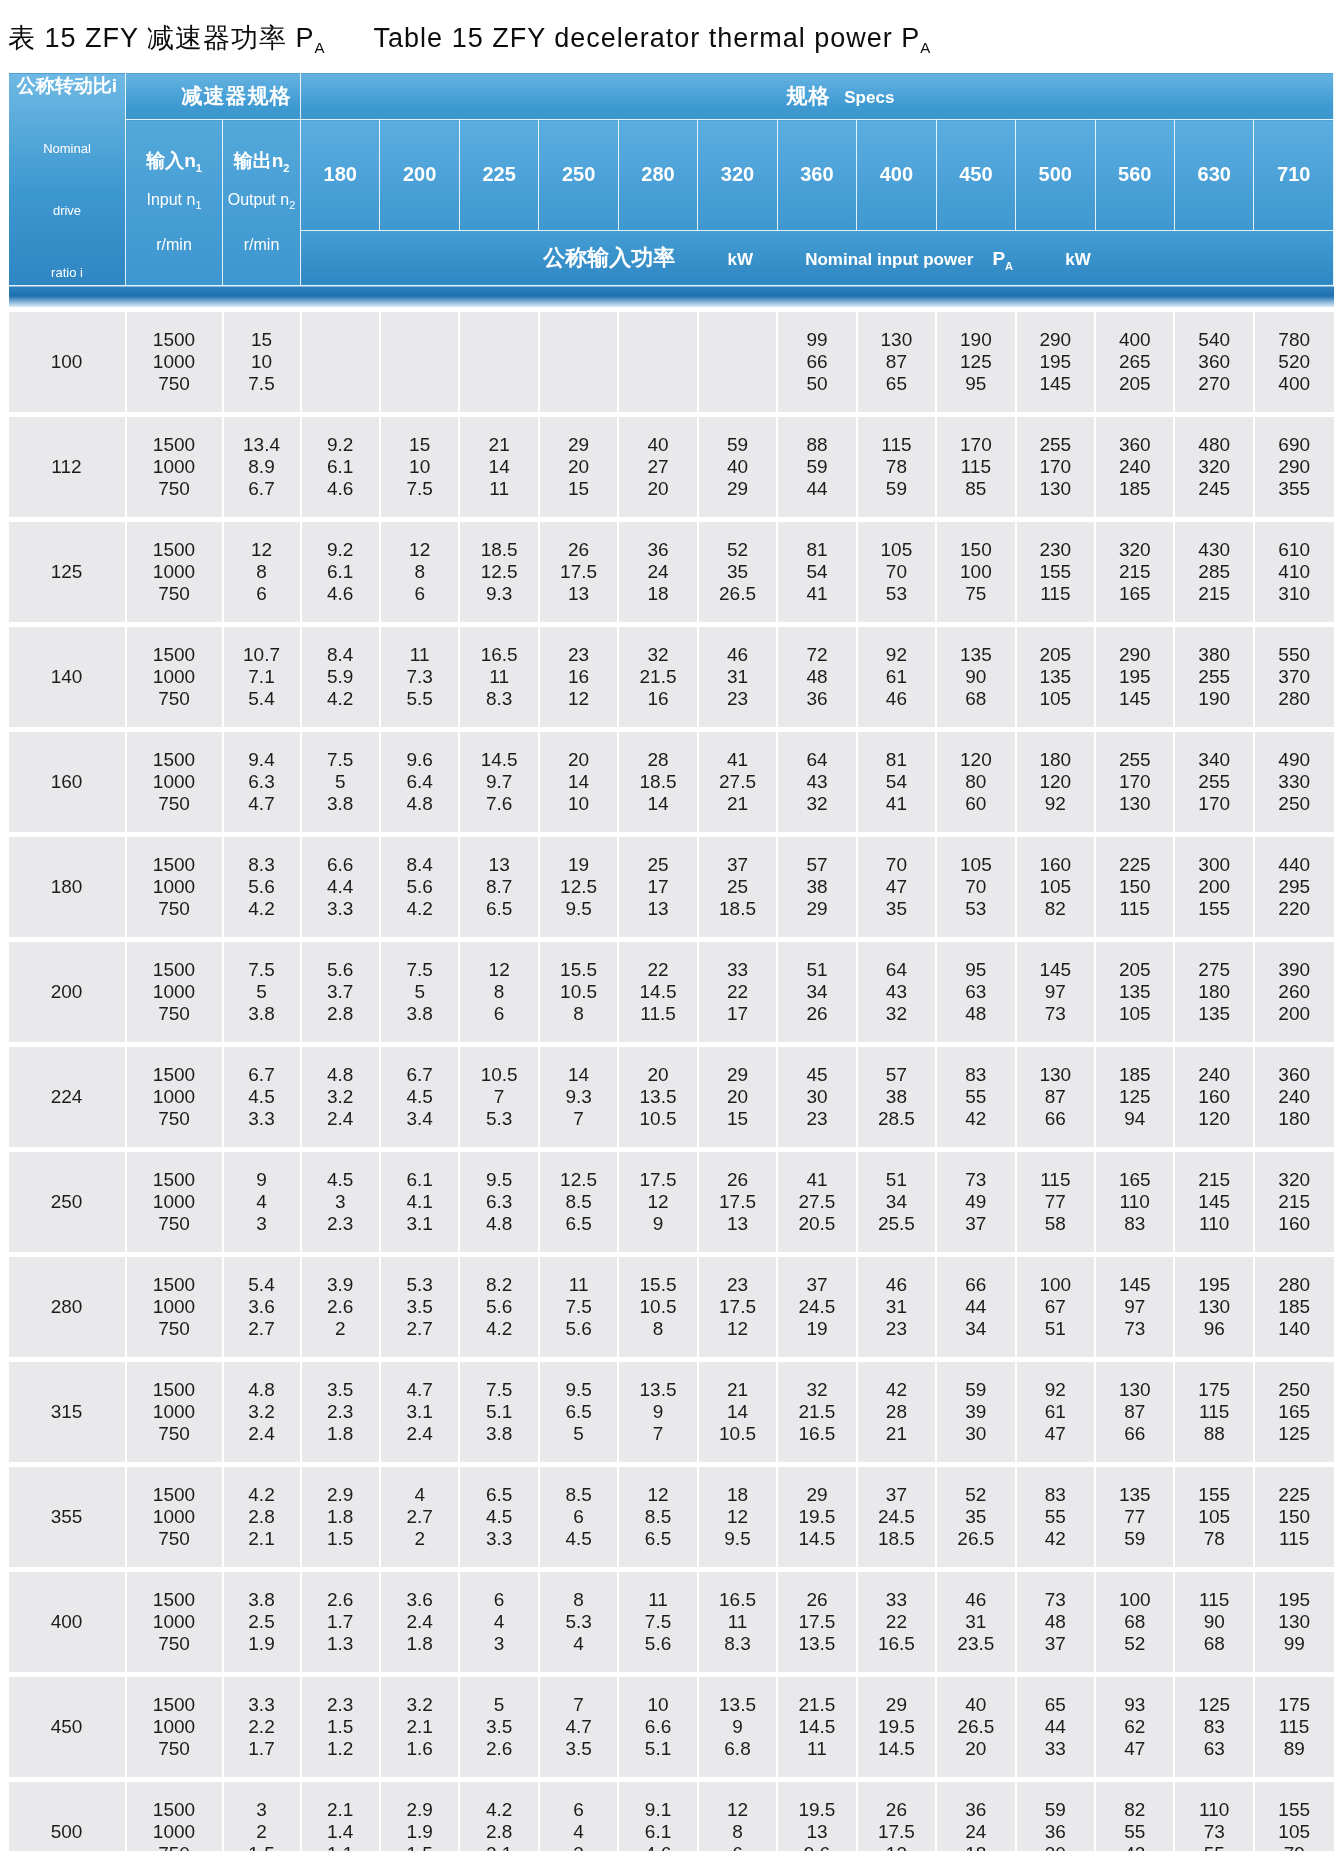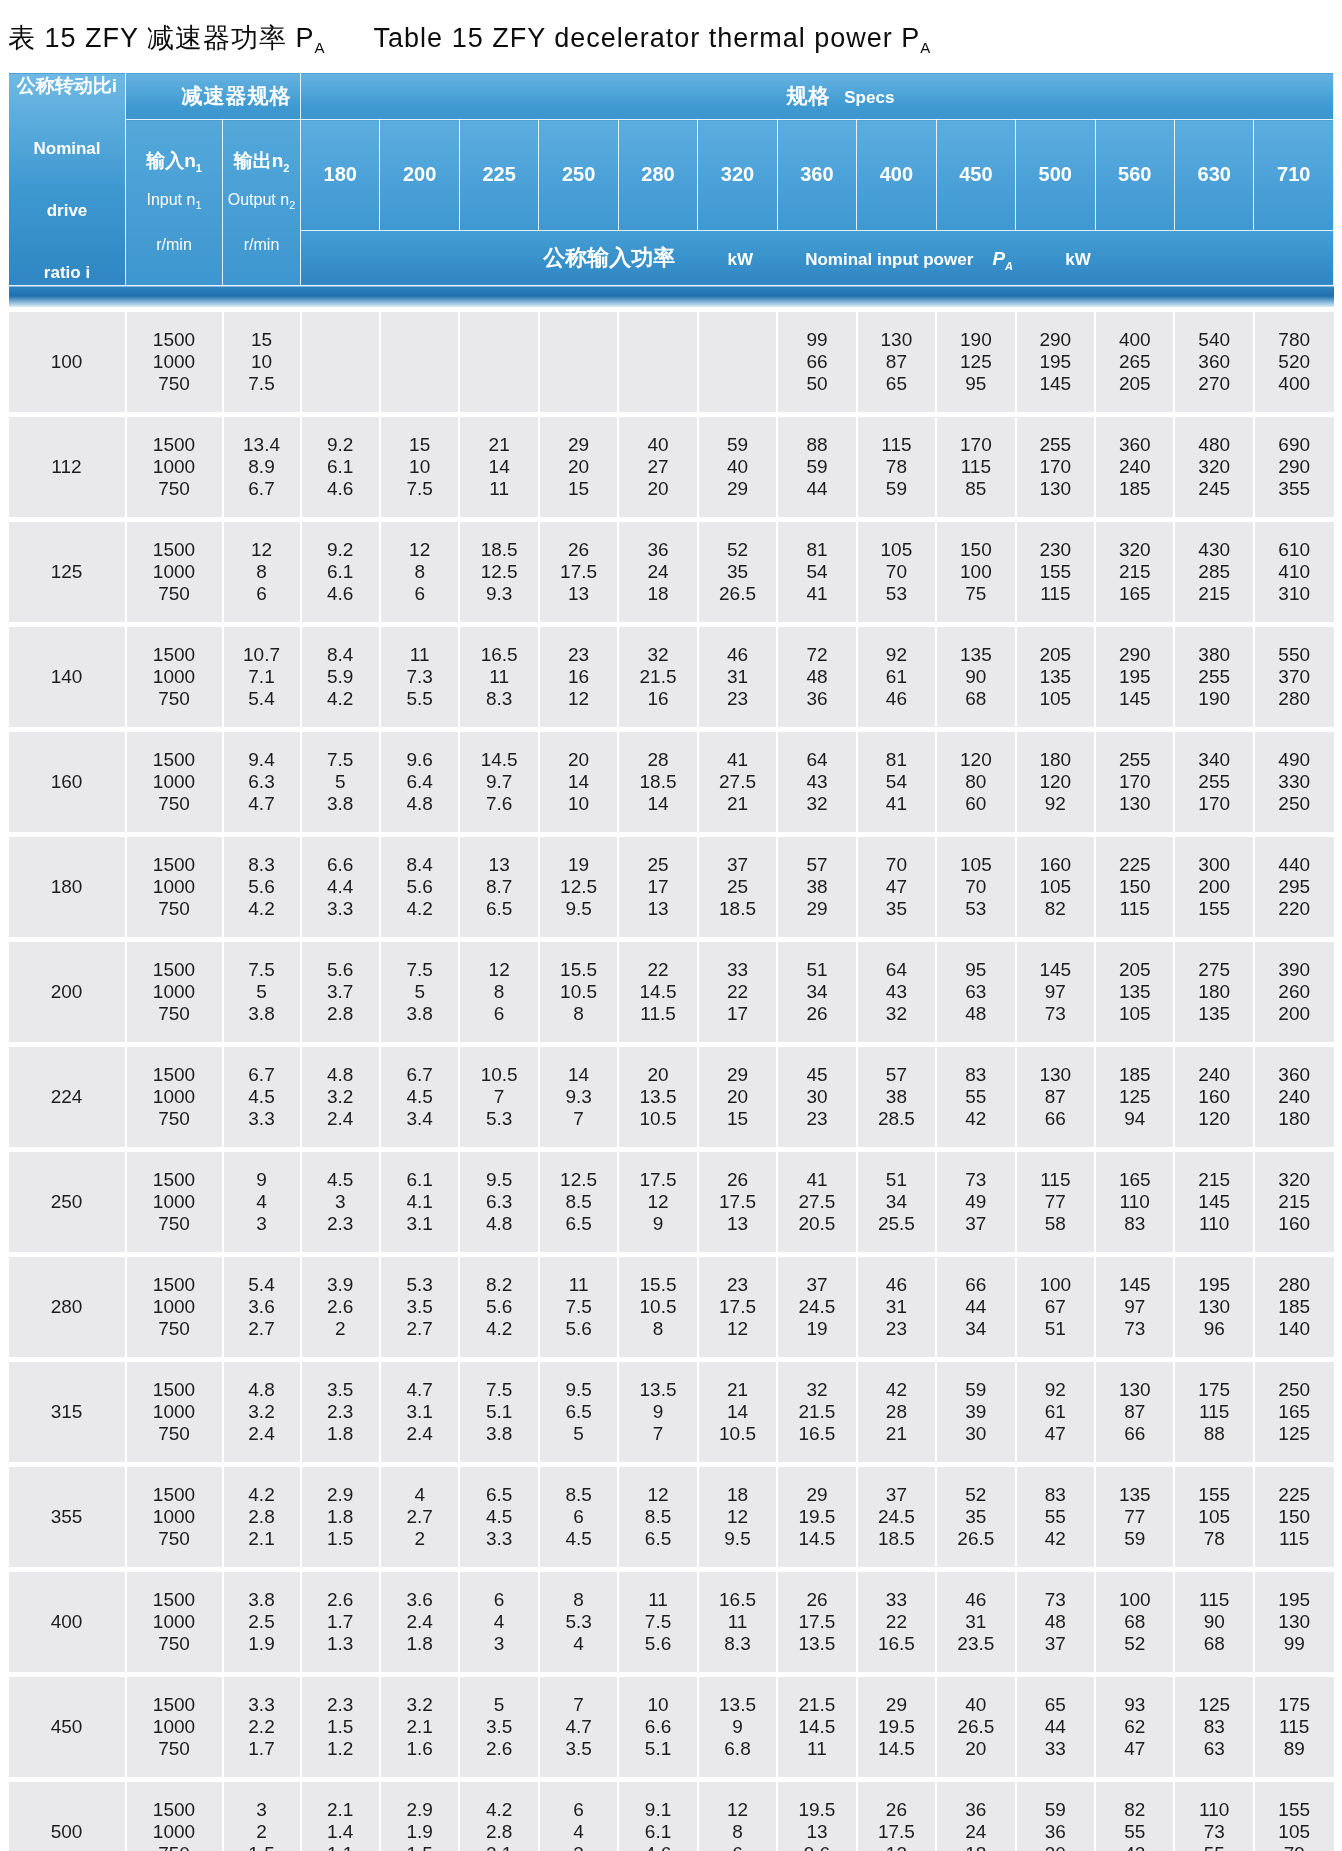--- a/index.html
+++ b/index.html
@@ -20,31 +20,31 @@
   }
   thead th{
     color:#ffffff;font-weight:bold;text-align:center;vertical-align:middle;
     border:1px solid rgba(255,255,255,0.85);
     background:linear-gradient(180deg,#66b3e1 0%,#3f9ad2 70%,#3c95cd 100%);
   }
   th.h-ratio{
     background:linear-gradient(180deg,#6fb9e4 0%,#3e98d0 55%,#2f86c2 100%);
     font-size:19px;line-height:24px;
   }
-  th.h-ratio .en{font-size:17px;font-weight:bold;line-height:22px;margin-top:40px;}
+  th.h-ratio .en{font-size:13px;font-weight:normal;line-height:22px;margin-top:40px;}
   th.h-group{height:44px;font-size:21px;letter-spacing:1px;padding-left:48px;}
   th.h-group .en{font-size:17px;letter-spacing:0;}
   th.h-io{font-size:19px;line-height:31px;background:linear-gradient(180deg,#54a8da 0%,#3d96cf 100%);}
   th.h-io .en{font-size:16px;font-weight:normal;}
   th.h-io .unit{font-size:16px;font-weight:normal;margin-top:8px;}
   th.h-io sub{font-size:11px;}
   th.h-spec{height:56px;font-size:20px;font-weight:bold;background:linear-gradient(180deg,#5cade0 0%,#3e98d0 100%);}
   th.h-power{height:50px;font-size:22px;background:linear-gradient(180deg,#459ed4 0%,#2f86c2 100%);}
   th.h-power .kw,th.h-power .en{font-size:17px;font-weight:bold;margin-left:40px;}
-  th.h-power .pa{font-size:19px;margin-left:13px;font-style:italic;}
+  th.h-power .pa{font-size:19px;margin-left:13px;}
   th.h-power sub{font-size:11px;}
   tr.grad-row td{
     height:21px;border:none;padding:0;
     background:linear-gradient(180deg,#2e84c0 0%,#1f6fad 45%,#9cc4e0 80%,#e8f0f7 100%);
   }
   tbody tr.group-row td{
     background:#e9e9eb;
     border-top:5px solid #ffffff;
     border-right:2px solid #ffffff;
     border-bottom:1px solid #ffffff;

